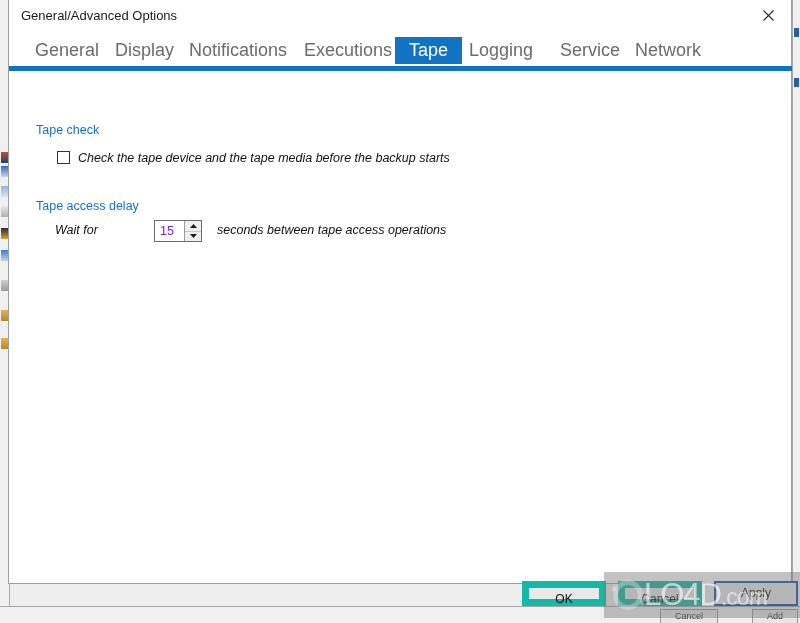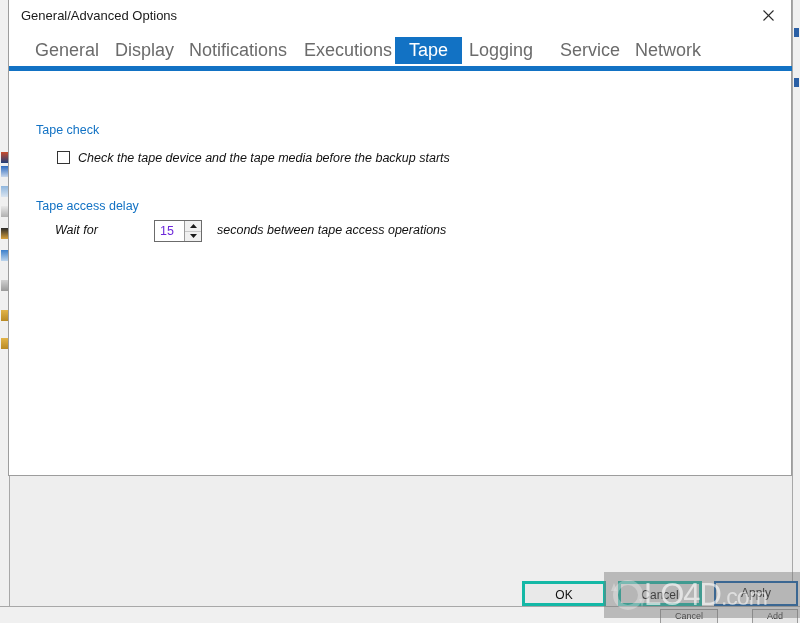--- a/index.html
+++ b/index.html
@@ -67,21 +67,21 @@
     text-align: center;
     overflow: hidden;
   }
 
   
   #dialog {
     position: absolute;
     left: 8px;
     top: 0;
     width: 784px;
-    height: 476px;
+    height: 584px;
     background: #ffffff;
     border: 1px solid #9d9d9d;
     border-top: none;
     box-sizing: border-box;
   }
 
   #titlebar {
     position: relative;
     height: 34px;
     background: #ffffff;
@@ -211,21 +211,21 @@
   .spin-btn.down { border-top: 1px solid #c8c8c8; }
 
   
   .dlg-btn {
     position: absolute;
     width: 84px;
     height: 25px;
     font-size: 12px;
     color: #111111;
     background: #e9e9e9;
-    border: 3px solid #14b8a6;
+    border: 7px solid #14b8a6;
     box-sizing: border-box;
     line-height: 23px;
     text-align: center;
     cursor: default;
   }
   .dlg-btn.focused {
     border: 2px solid #0a59a8;
     line-height: 21px;
   }
 

